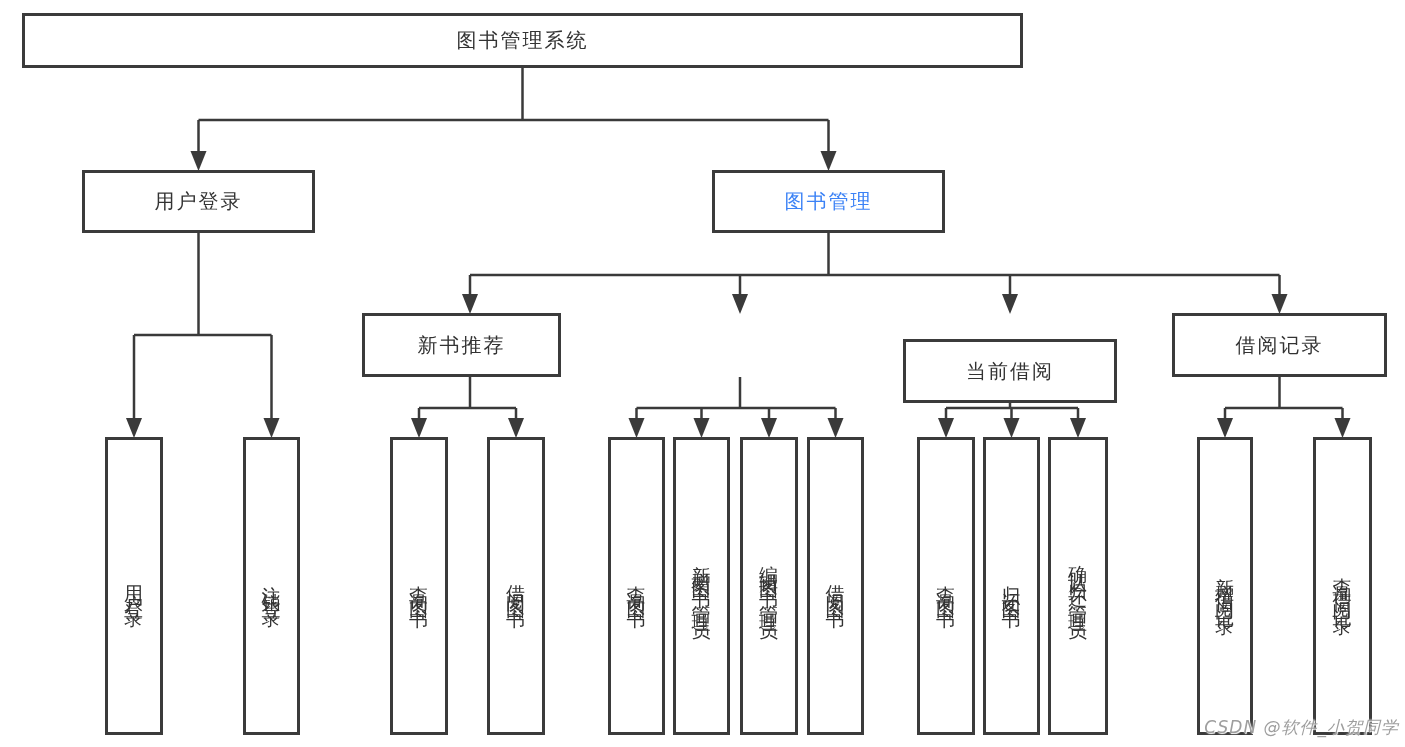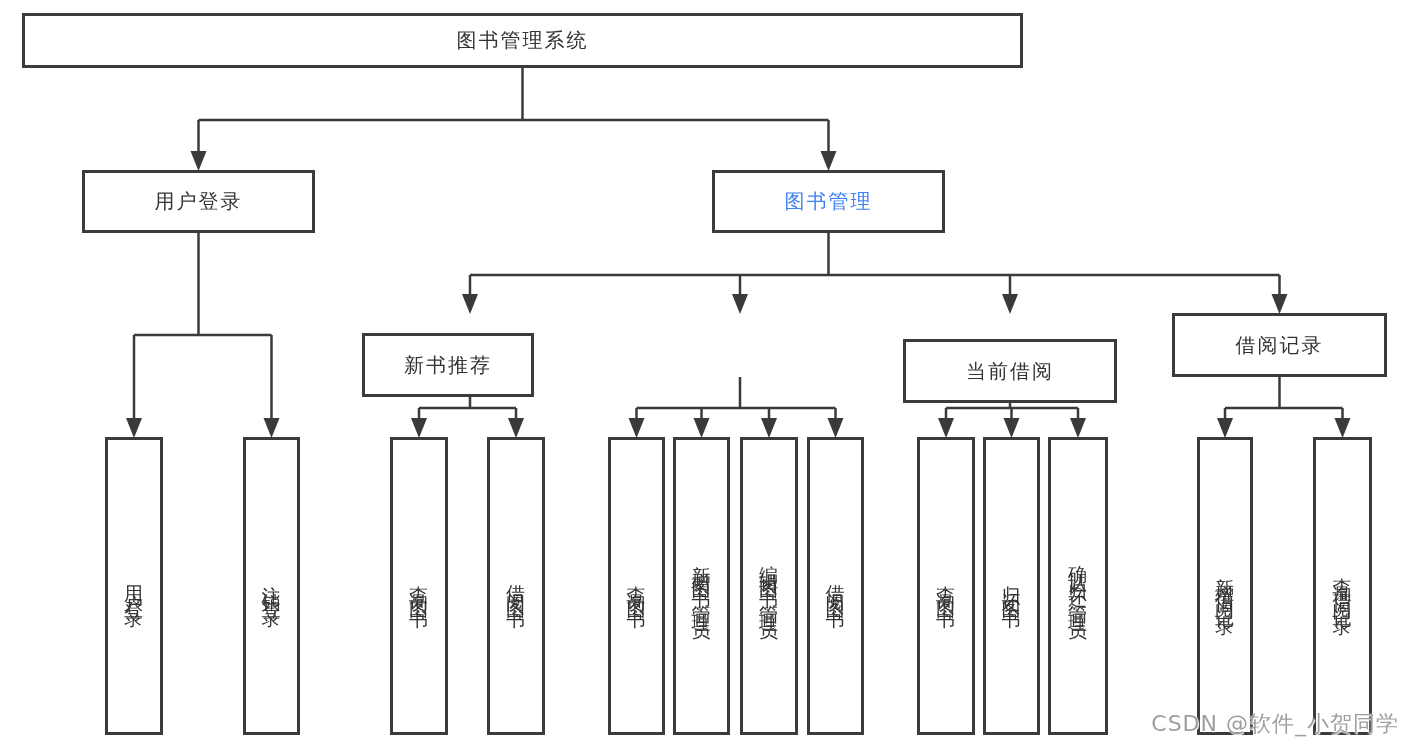--- a/index.html
+++ b/index.html
@@ -39,25 +39,26 @@
     text-orientation: mixed;
     letter-spacing: 0.42em;
     line-height: 1;
   }
   .node .lbl { display: block; text-align: right; }
   #watermark {
     position: absolute;
     right: 6px;
     bottom: 8px;
     z-index: 3;
-    font-size: 22px;
+    font-size: 17px;
     color: #9e9e9e;
     letter-spacing: 1px;
     text-shadow: 0 0 2px #ffffff, 1px 1px 1px #ffffff;
     white-space: nowrap;
+    font-style: italic;
   }
 </style>
 </head>
 <body>
 
 <div id="stage">
   <svg id="wires" xmlns="http://www.w3.org/2000/svg" viewBox="0 0 1405 747">
       <line x1="522.5" y1="68" x2="522.5" y2="120" stroke="#3a3a3a" stroke-width="2.5"></line>
       <line x1="198.5" y1="120" x2="828.5" y2="120" stroke="#3a3a3a" stroke-width="2.5"></line>
       <line x1="198.5" y1="120" x2="198.5" y2="152" stroke="#3a3a3a" stroke-width="2.5"></line>
@@ -114,21 +115,21 @@
   <div id="watermark">CSDN @软件_小贺同学</div>
 <div class="node h" style="left: 22px; top: 13px; width: 1001px; height: 55px; border-color: rgb(59, 59, 59); background: rgb(255, 255, 255); color: rgb(51, 51, 51);">
       <span class="lbl">图书管理系统</span>
     </div>
     <div class="node h" style="left: 82px; top: 170px; width: 233px; height: 63px; border-color: rgb(59, 59, 59); background: rgb(255, 255, 255); color: rgb(51, 51, 51);">
       <span class="lbl">用户登录</span>
     </div>
     <div class="node h" style="left: 712px; top: 170px; width: 233px; height: 63px; border-color: rgb(59, 59, 59); background: rgb(255, 255, 255); color: #3b82f6;">
       <span class="lbl">图书管理</span>
     </div>
-    <div class="node h" style="left: 362px; top: 313px; width: 172px; height: 64px; border-color: rgb(59, 59, 59); background: rgb(255, 255, 255); color: rgb(51, 51, 51); margin-top: 20px;">
+    <div class="node h" style="left: 362px; top: 313px; width: 199px; height: 64px; border-color: rgb(59, 59, 59); background: rgb(255, 255, 255); color: rgb(51, 51, 51);">
       <span class="lbl">新书推荐</span>
     </div>
     <div class="node h" style="left: 903px; top: 313px; width: 214px; height: 64px; border-color: rgb(59, 59, 59); background: rgb(255, 255, 255); color: rgb(51, 51, 51); margin-top: 26px;">
       <span class="lbl">当前借阅</span>
     </div>
     <div class="node h" style="left: 1172px; top: 313px; width: 215px; height: 64px; border-color: rgb(59, 59, 59); background: rgb(255, 255, 255); color: rgb(51, 51, 51);">
       <span class="lbl">借阅记录</span>
     </div>
     <div class="node v" style="left: 105px; top: 437px; width: 58px; height: 298px; border-color: rgb(59, 59, 59); background: rgb(255, 255, 255); color: rgb(51, 51, 51);">
       <span class="lbl">用户登录</span>

